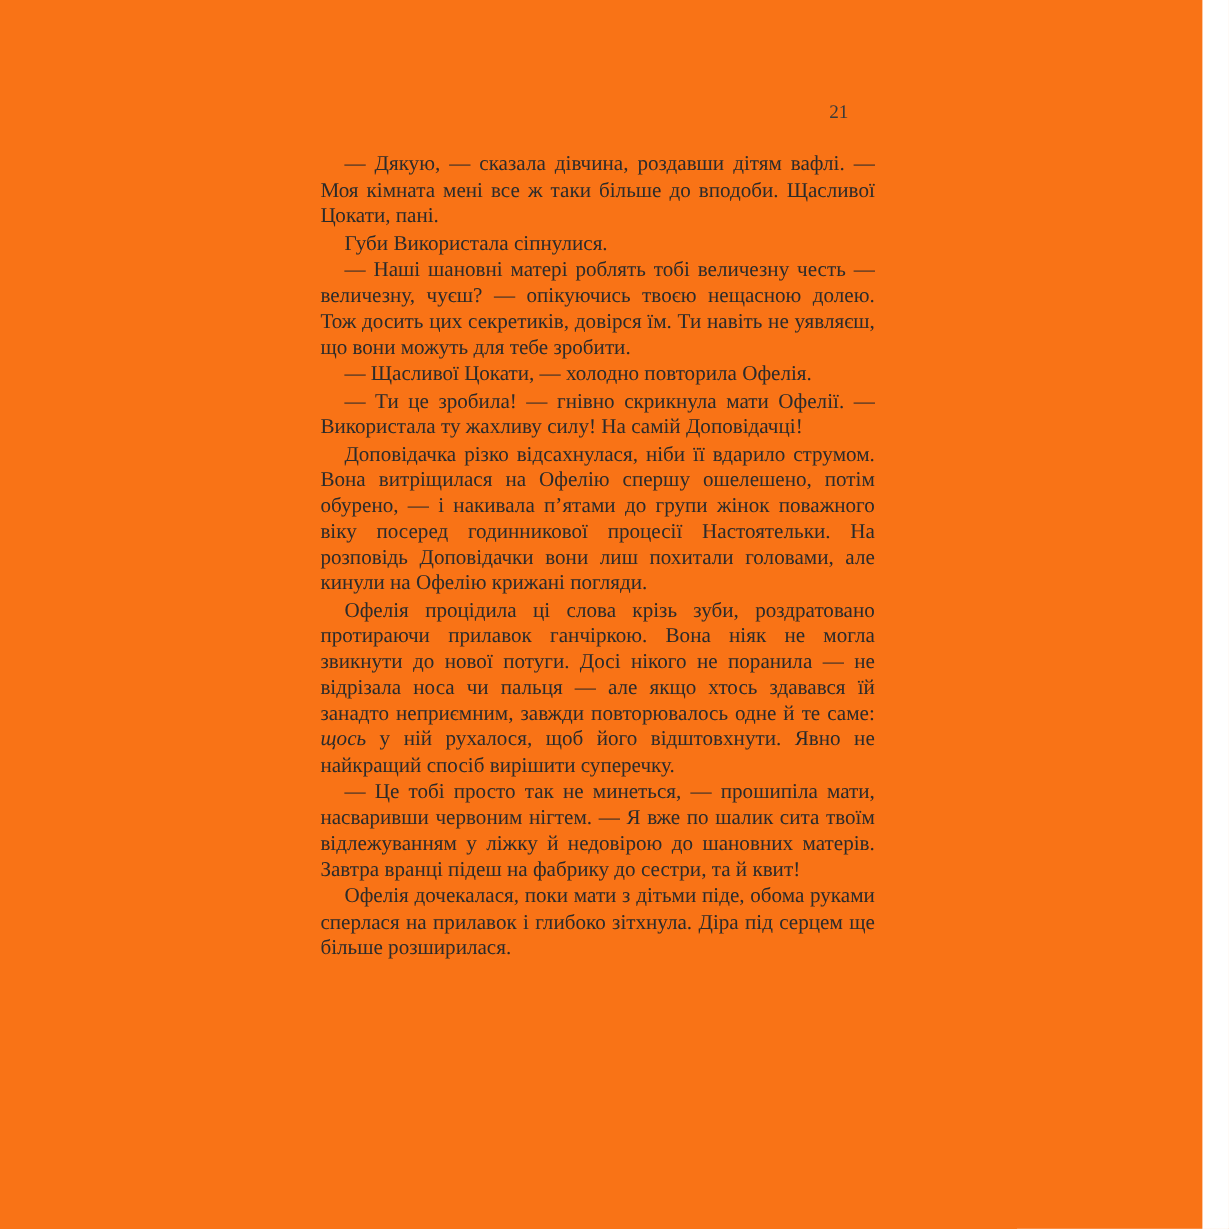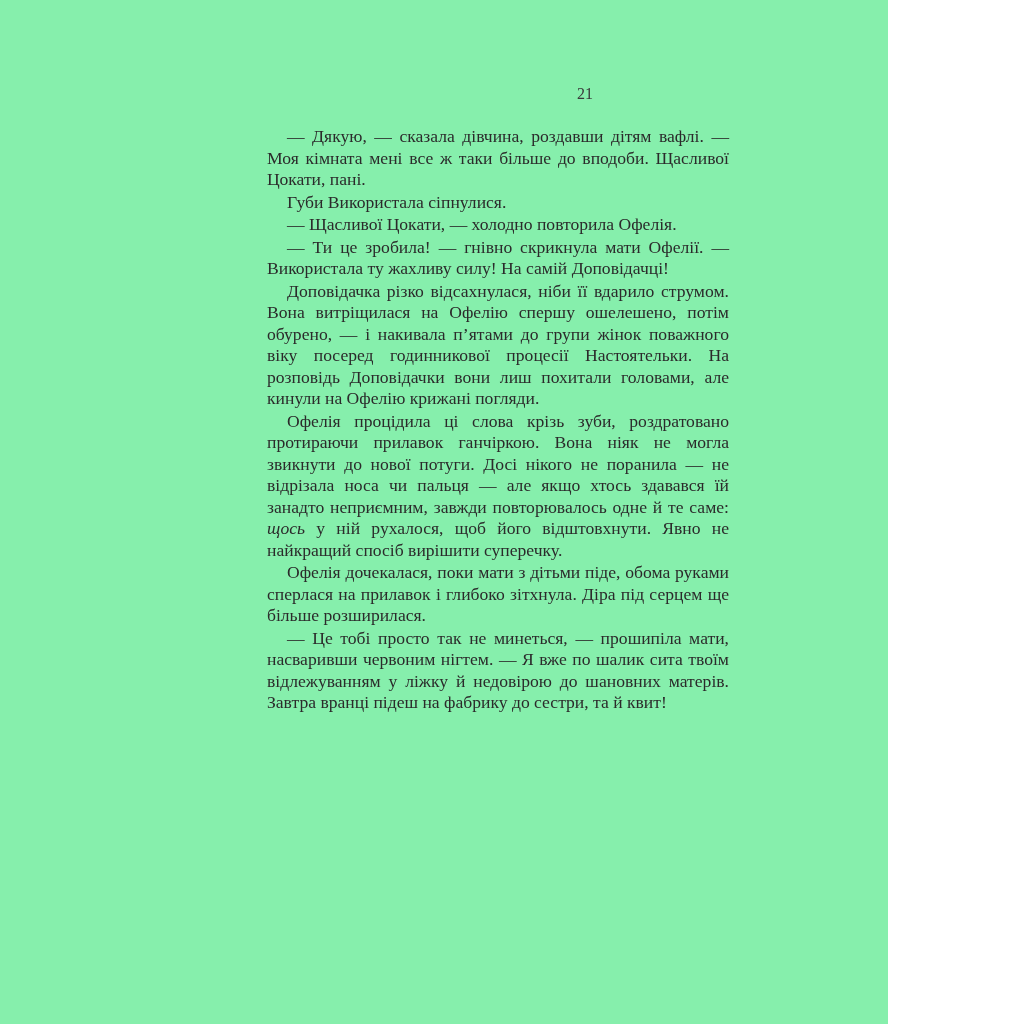--- a/index.html
+++ b/index.html
@@ -9,22 +9,22 @@
   }
   body {
     width: 1024px;
     height: 1024px;
     position: relative;
     overflow: hidden;
   }
   .page {
     position: absolute;
     left: 0; top: 0;
-    width: 888px; height: 1024px;
-    background: #86efac;
+    width: 1002px; height: 1024px;
+    background: #f97316;
   }
   .page-number {
     position: absolute;
     top: 85px;
     right: 295px;
     font-family: "Liberation Serif", "DejaVu Serif", serif;
     font-size: 16px;
     color: #3a3a3a;
   }
   .text-block {
@@ -48,20 +48,21 @@
 </style>
 </head>
 <body>
 
 <div class="page">
   <div class="page-number">21</div>
 
   <div class="text-block">
     <p class="para">— Дякую, — сказала дівчина, роздавши дітям вафлі. — Моя кімната мені все ж таки більше до вподоби. Щасли­вої Цокати, пані.</p>
     <p class="para">Губи Використала сіпнулися.</p>
+    <p class="para">— Наші шановні матері роблять тобі величезну честь — величезну, чуєш? — опікуючись твоєю нещасною долею. Тож досить цих секретиків, довірся їм. Ти навіть не уяв­ляєш, що вони можуть для тебе зробити.</p>
     <p class="para">— Щасливої Цокати, — холодно повторила Офелія.</p>
     <p class="para">— Ти це зробила! — гнівно скрикнула мати Офелії. — Використала ту жахливу силу! На самій Доповідачці!</p>
     <p class="para">Доповідачка різко відсахнулася, ніби її вдарило стру­мом. Вона витріщилася на Офелію спершу ошелешено, потім обурено, — і накивала п’ятами до групи жінок по­важного віку посеред годинникової процесії Настоя­тельки. На розповідь Доповідачки вони лиш похитали головами, але кинули на Офелію крижані погляди.</p>
     <p class="para"><span>Офелія процідила ці слова крізь зуби, роздратовано протираючи прилавок ганчіркою. Вона ніяк не могла звикнути до нової потуги. Досі нікого не поранила — не відрізала носа чи пальця — але якщо хтось здавався їй занадто неприємним, завжди повторювалось одне й те саме: </span><em>щось</em><span> у ній рухалося, щоб його відштовхнути. Явно не найкращий спосіб вирішити суперечку.</span></p>
+    <p class="para">— Це тобі просто так не минеться, — прошипіла мати, насваривши червоним нігтем. — Я вже по шалик си­та твоїм відлежуванням у ліжку й недовірою до ша­новних матерів. Завтра вранці підеш на фабрику до се­стри, та й квит!</p>
     <p class="para">Офелія дочекалася, поки мати з дітьми піде, обома руками сперлася на прилавок і глибоко зітхнула. Діра під серцем ще більше розширилася.</p>
-    <p class="para">— Це тобі просто так не минеться, — прошипіла мати, насваривши червоним нігтем. — Я вже по шалик си­та твоїм відлежуванням у ліжку й недовірою до ша­новних матерів. Завтра вранці підеш на фабрику до се­стри, та й квит!</p>
   </div>
 </div>
 
 </body></html>

